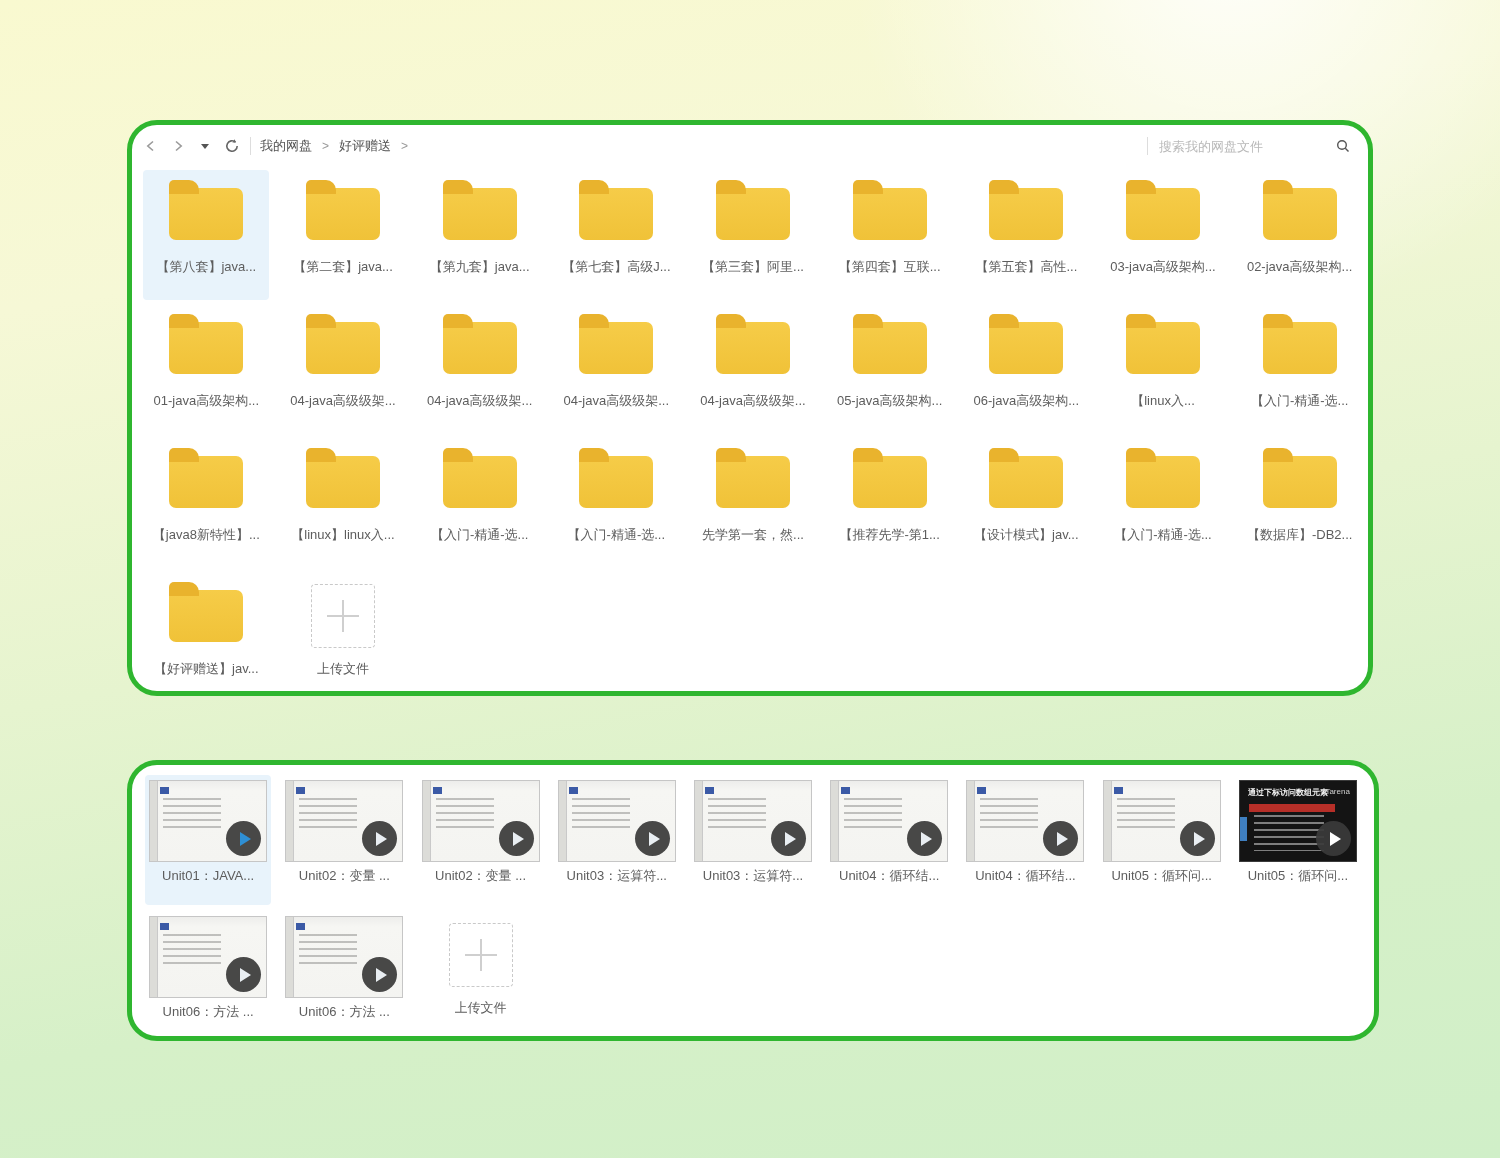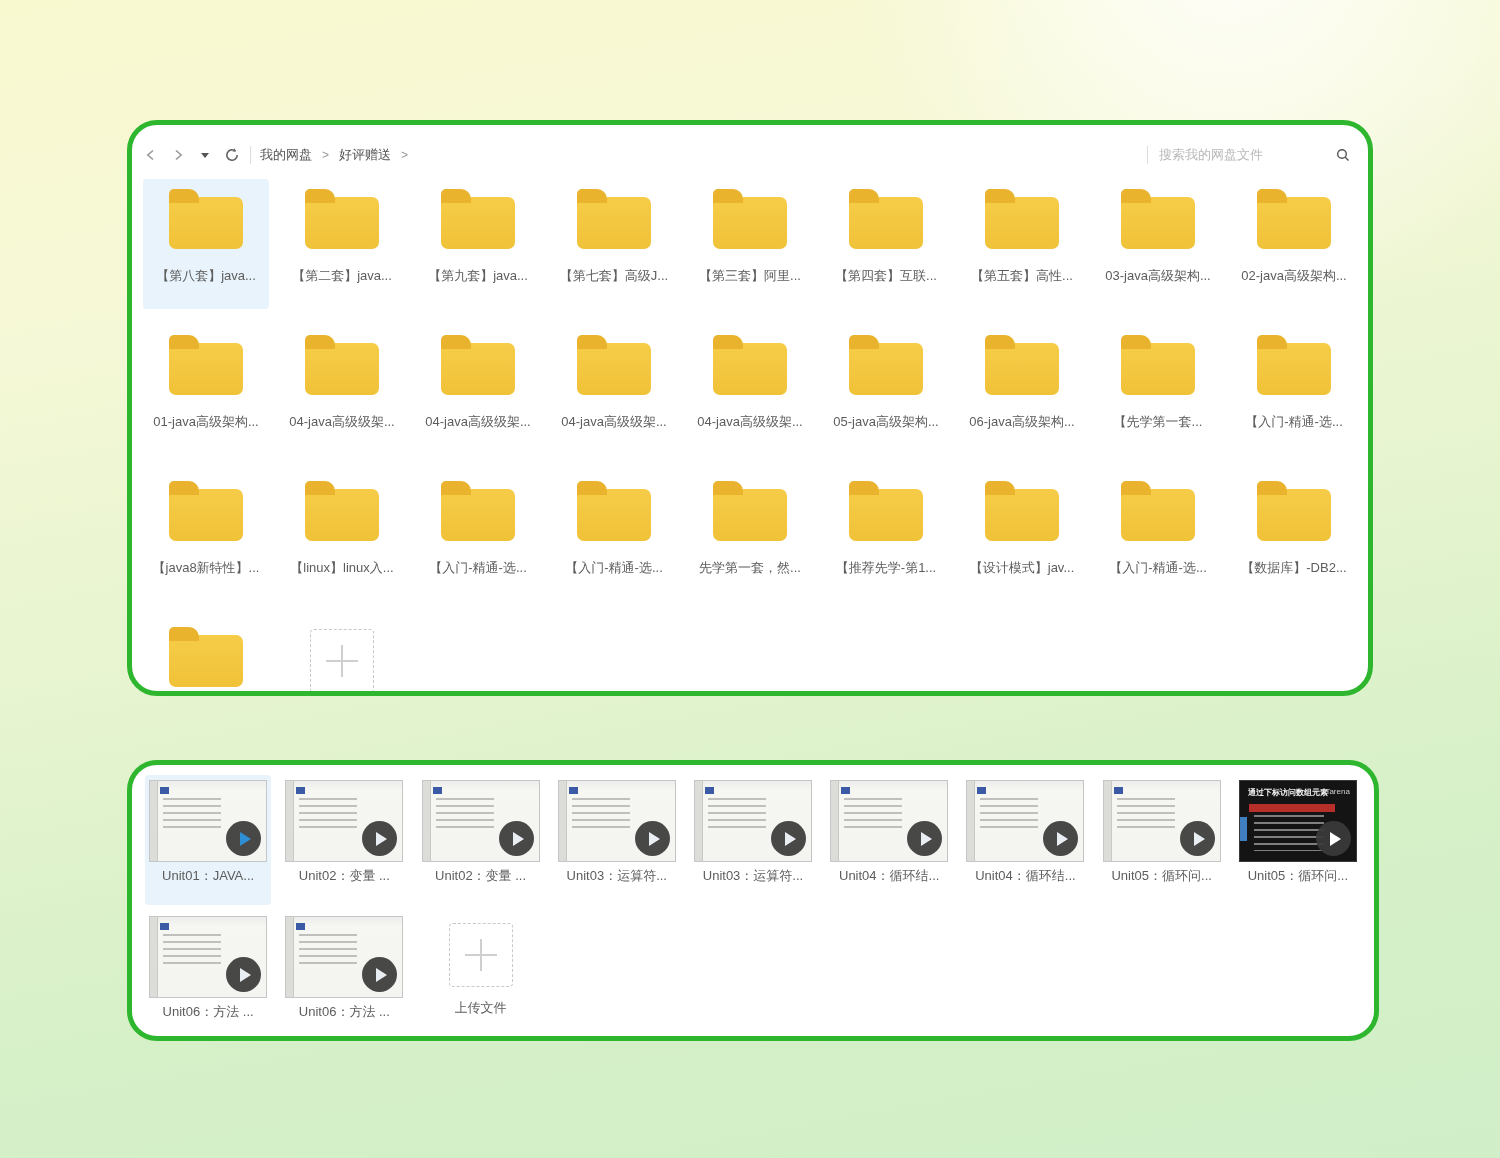--- a/index.html
+++ b/index.html
@@ -13,35 +13,35 @@
   }
   .panel{
     position:absolute;background:#fff;
     border:5px solid #2fb62f;border-radius:30px;
     box-sizing:border-box;overflow:hidden;
   }
   .file-panel{left:127px;top:120px;width:1246px;height:576px;}
   .video-panel{left:127px;top:760px;width:1252px;height:281px;}
 
   
-  .toolbar{height:36px;display:flex;align-items:center;padding:12px 16px 0 10px;gap:9px;}
+  .toolbar{height:36px;display:flex;align-items:center;padding:3px 16px 0 10px;gap:9px;}
   .nav-icon{width:18px;height:18px;display:flex;align-items:center;justify-content:center;cursor:pointer;}
   .caret{width:0;height:0;border-left:4px solid transparent;border-right:4px solid transparent;border-top:5px solid #555;}
   .vdiv{width:1px;height:18px;background:#ddd;}
   .breadcrumb{display:flex;align-items:center;gap:10px;font-size:13px;color:#555;}
   .crumb{cursor:pointer;}
   .crumb-sep{color:#999;font-size:12px;}
   .toolbar-spacer{flex:1;}
   .search-wrap{display:flex;align-items:center;gap:8px;}
-  .search-input{border:none;outline:none;font-size:13px;width:165px;color:#444;background:transparent;font-family:Liberation Mono, monospace;}
+  .search-input{border:none;outline:none;font-size:13px;width:165px;color:#444;background:transparent;font-family:Liberation Sans, sans-serif;}
   .search-input::placeholder{color:#b9b9b9;}
 
   
   .grid{display:grid;grid-template-columns:repeat(9,1fr);justify-items:center;}
-  .folder-grid{padding:6px 6px 0 6px;row-gap:16px;}
+  .folder-grid{padding:6px 0 0 6px;row-gap:4px;}
   .video-grid{padding:10px 8px 0 8px;row-gap:6px;}
   .tile{width:126px;height:130px;display:flex;flex-direction:column;align-items:center;border-radius:4px;cursor:pointer;}
   .tile.selected{background:#e8f3fb;}
   .icon-zone{height:88px;display:flex;align-items:center;justify-content:center;}
   .tile-label{font-size:13px;color:#5d5d5d;max-width:118px;white-space:nowrap;overflow:hidden;text-align:center;line-height:18px;}
 
   
   .folder-icon{position:relative;width:74px;height:52px;background:linear-gradient(180deg,#f6cc48 0%,#f0c238 100%);border-radius:5px 7px 7px 7px;}
   .folder-icon::before{content:"";position:absolute;top:-8px;left:0;width:30px;height:14px;background:#e9b32d;border-radius:5px 10px 0 0;}
 
@@ -209,21 +209,21 @@
       <div class="tile folder-tile">
     <div class="icon-zone">
       <div class="folder-icon"></div>
     </div>
     <div class="tile-label">06-java高级架构...</div>
   </div>
       <div class="tile folder-tile">
     <div class="icon-zone">
       <div class="folder-icon"></div>
     </div>
-    <div class="tile-label">【先学第一套...</div>
+    <div class="tile-label">【linux入...</div>
   </div>
       <div class="tile folder-tile">
     <div class="icon-zone">
       <div class="folder-icon"></div>
     </div>
     <div class="tile-label">【入门-精通-选...</div>
   </div>
       <div class="tile folder-tile">
     <div class="icon-zone">
       <div class="folder-icon"></div>

